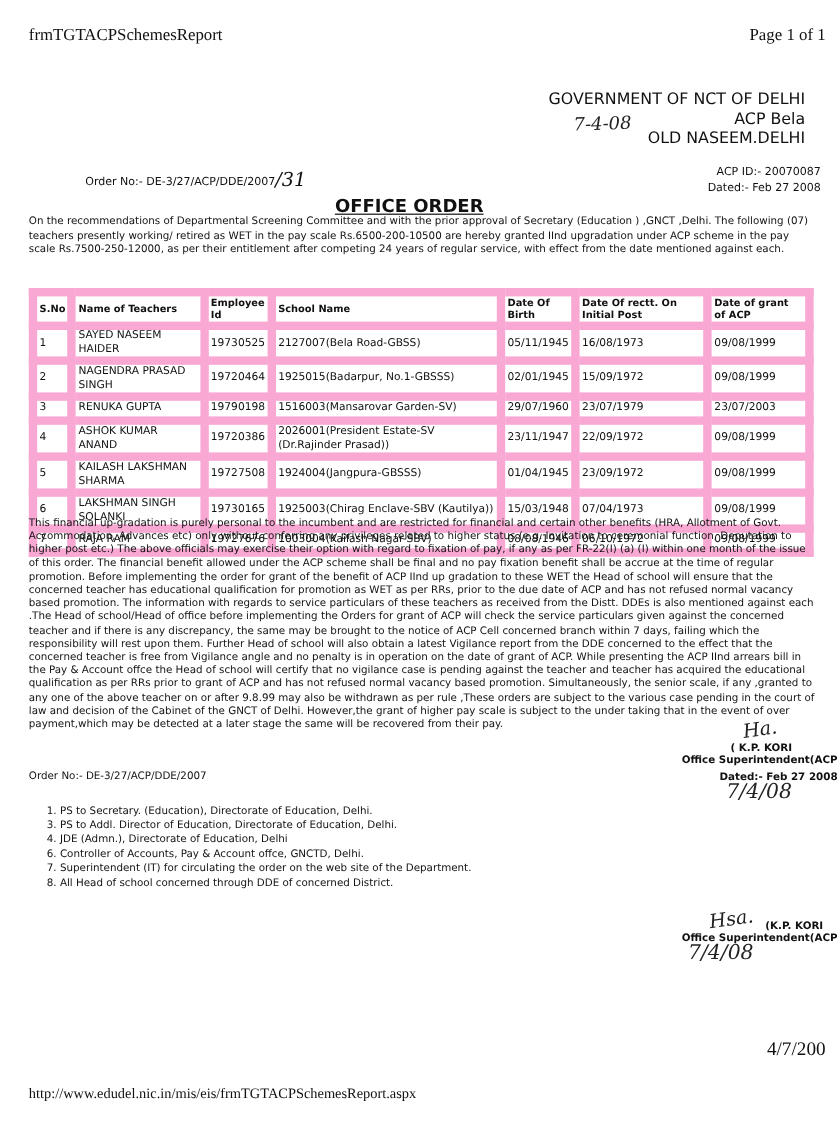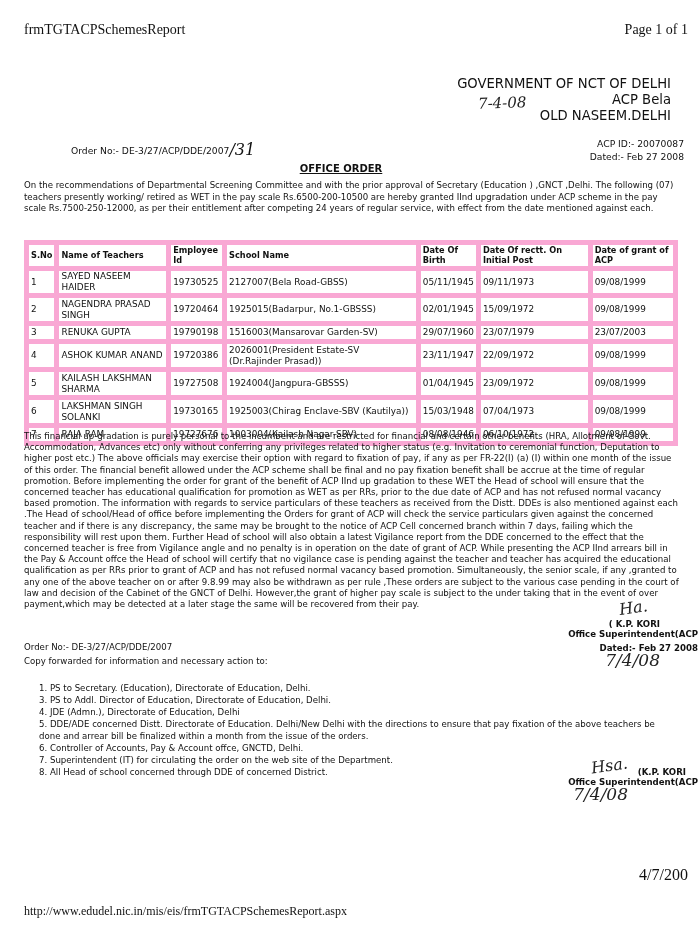--- a/index.html
+++ b/index.html
@@ -12,26 +12,26 @@
 
   #letterhead { left: 15px; width: 656px; top: 76px; text-align: right; font-size: 13.2px; line-height: 16px; letter-spacing: 0; }
   #letterhead div { font-family: "DejaVu Sans", sans-serif; }
   .handwritten { font-family: "DejaVu Serif", serif; font-style: italic; color: #222; }
   #hw-date { left: 478px; top: 94px; font-size: 15px; transform: rotate(-2deg); }
 
   #order-no { left: 24px; top: 139px; font-size: 9.2px; margin-left: 47px; }
   #order-no .hw { font-family: "DejaVu Serif", serif; font-style: italic; font-size: 16px; position: relative; top: 1px; }
   #acp-id { right: 14px; top: 137px; font-size: 9.2px; text-align: right; line-height: 13px; }
 
-  #office-order-title { left: 0; width: 682px; top: 163px; text-align: center; font-size: 10px; font-weight: bold; text-decoration: underline; }
+  #office-order-title { left: 0; width: 682px; top: 163px; text-align: center; font-size: 15px; font-weight: bold; text-decoration: underline; }
 
   #intro { left: 24px; width: 655px; top: 180px; font-size: 8.6px; line-height: 11.5px; }
 
   #teachers-table { left: 24px; top: 240px; width: 654px; border-collapse: collapse; font-size: 8.9px; }
-  #teachers-table th, #teachers-table td { border: 5px solid #f9a8d4; padding: 0 2px; vertical-align: middle; text-align: left; }
+  #teachers-table th, #teachers-table td { border: 7px solid #f9a8d4; padding: 0 2px; vertical-align: middle; text-align: left; }
   #teachers-table th { font-weight: bold; font-size: 8.2px; line-height: 9.5px; height: 21px; }
   #teachers-table td { line-height: 11px; }
   #teachers-table tr.single td { height: 13px; }
   #teachers-table tr.double td { height: 23px; }
 
   #body-para { left: 24px; width: 655px; top: 431px; font-size: 8.6px; line-height: 11.2px; }
 
   .sig-block { font-size: 8.6px; font-weight: bold; text-align: right; line-height: 12px; }
   #sig1-name { right: 38px; top: 618px; }
   #sig1-title { right: 0px; top: 628px; }
@@ -98,21 +98,21 @@
       <th>Date of grant of ACP</th>
     </tr>
   </thead>
   <tbody>
     <tr class="single">
       <td>1</td>
       <td>SAYED NASEEM HAIDER</td>
       <td>19730525</td>
       <td>2127007(Bela Road-GBSS)</td>
       <td>05/11/1945</td>
-      <td>09/11/1973</td>
+      <td>16/08/1973</td>
       <td>09/08/1999</td>
     </tr>
     <tr class="double">
       <td>2</td>
       <td>NAGENDRA PRASAD SINGH</td>
       <td>19720464</td>
       <td>1925015(Badarpur, No.1-GBSSS)</td>
       <td>02/01/1945</td>
       <td>15/09/1972</td>
       <td>09/08/1999</td>
@@ -168,26 +168,24 @@
 <div class="abs" id="body-para">This financial up-gradation is purely personal to the incumbent and are restricted for financial and certain other benefits (HRA, Allotment of Govt. Accommodation, Advances etc) only without conferring any privileges related to higher status (e.g. Invitation to ceremonial function, Deputation to higher post etc.) The above officials may exercise their option with regard to fixation of pay, if any as per FR-22(I) (a) (I) within one month of the issue of this order. The financial benefit allowed under the ACP scheme shall be final and no pay fixation benefit shall be accrue at the time of regular promotion. Before implementing the order for grant of the benefit of ACP IInd up gradation to these WET the Head of school will ensure that the concerned teacher has educational qualification for promotion as WET as per RRs, prior to the due date of ACP and has not refused normal vacancy based promotion. The information with regards to service particulars of these teachers as received from the Distt. DDEs is also mentioned against each .The Head of school/Head of office before implementing the Orders for grant of ACP will check the service particulars given against the concerned teacher and if there is any discrepancy, the same may be brought to the notice of ACP Cell concerned branch within 7 days, failing which the responsibility will rest upon them. Further Head of school will also obtain a latest Vigilance report from the DDE concerned to the effect that the concerned teacher is free from Vigilance angle and no penalty is in operation on the date of grant of ACP. While presenting the ACP IInd arrears bill in the Pay &amp; Account offce the Head of school will certify that no vigilance case is pending against the teacher and teacher has acquired the educational qualification as per RRs prior to grant of ACP and has not refused normal vacancy based promotion. Simultaneously, the senior scale, if any ,granted to any one of the above teacher on or after 9.8.99 may also be withdrawn as per rule ,These orders are subject to the various case pending in the court of law and decision of the Cabinet of the GNCT of Delhi. However,the grant of higher pay scale is subject to the under taking that in the event of over payment,which may be detected at a later stage the same will be recovered from their pay.</div>
 
 <div class="scribble" id="sig1-scrawl">Ha.</div>
 <div class="abs sig-block" id="sig1-name">( K.P. KORI</div>
 <div class="abs sig-block" id="sig1-title">Office Superintendent(ACP</div>
 <div class="abs sig-block" id="sig1-dated">Dated:- Feb 27 2008</div>
 <div class="scribble" id="sig1-date-hw">7/4/08</div>
 
 <div class="abs" id="order-no-2">Order No:- DE-3/27/ACP/DDE/2007</div>
 <div class="abs" id="copy-list">
-  <div>Copy forwarded for information and necessary action to:</div>
   <ol>
     <li>1. PS to Secretary. (Education), Directorate of Education, Delhi.</li>
     <li>3. PS to Addl. Director of Education, Directorate of Education, Delhi.</li>
     <li>4. JDE (Admn.), Directorate of Education, Delhi</li>
-    <li>5. DDE/ADE concerned Distt. Directorate of Education. Delhi/New Delhi with the directions to ensure that pay fixation of the above teachers be done and arrear bill be finalized within a month from the issue of the orders.</li>
     <li>6. Controller of Accounts, Pay &amp; Account offce, GNCTD, Delhi.</li>
     <li>7. Superintendent (IT) for circulating the order on the web site of the Department.</li>
     <li>8. All Head of school concerned through DDE of concerned District.</li>
   </ol>
 </div>
 
 <div class="scribble" id="sig2-scrawl">Hsa.</div>
 <div class="abs sig-block" id="sig2-name">(K.P. KORI</div>
 <div class="abs sig-block" id="sig2-title">Office Superintendent(ACP</div>
 <div class="scribble" id="sig2-date-hw">7/4/08</div>

